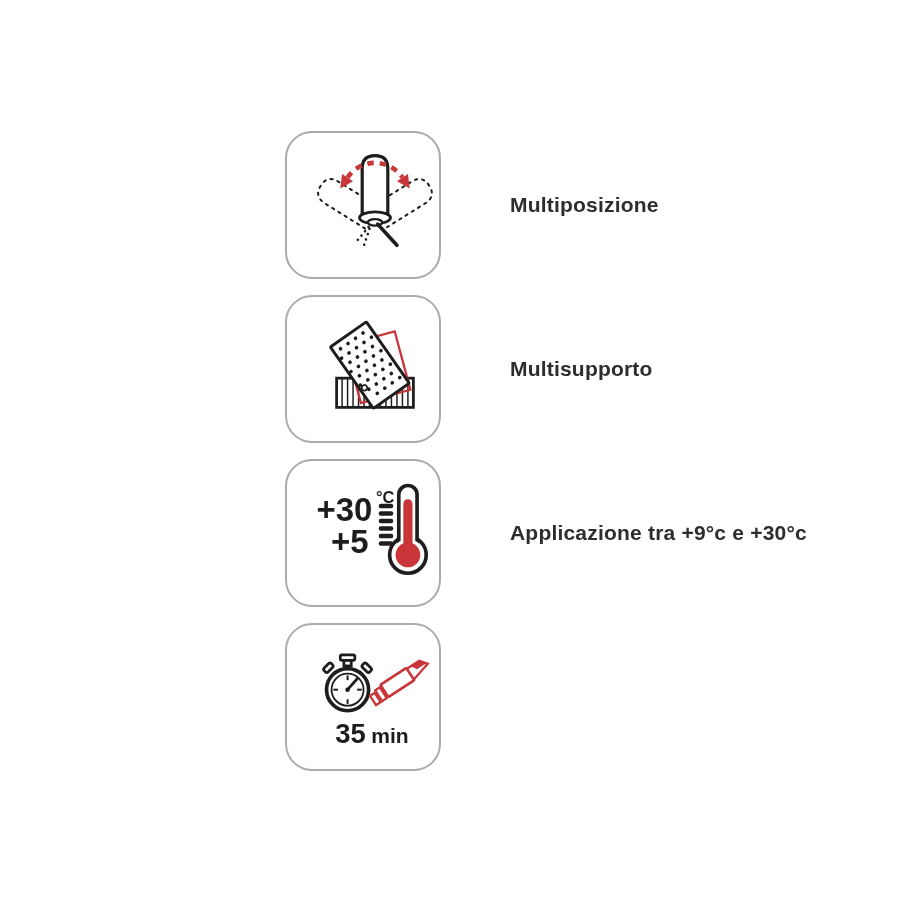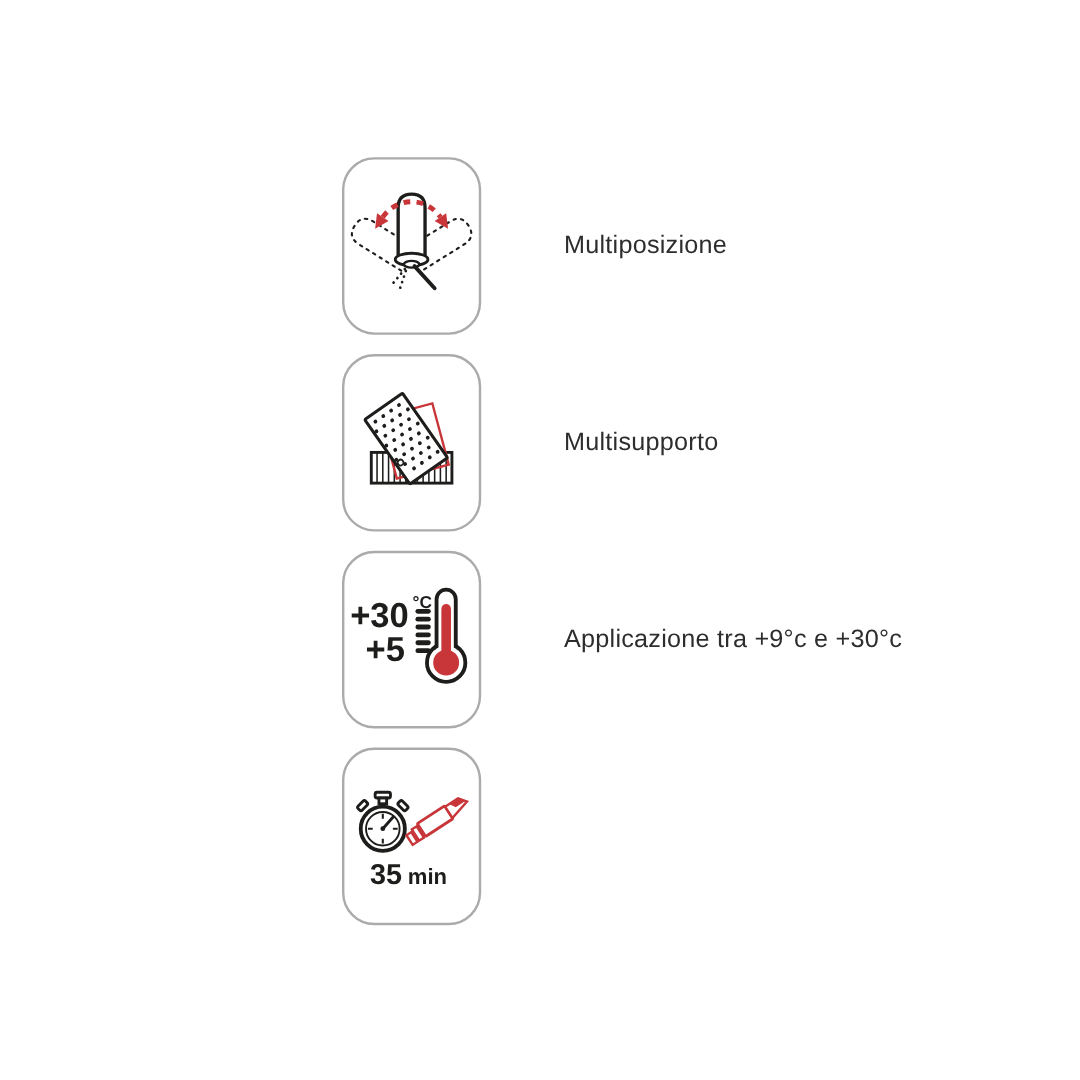--- a/index.html
+++ b/index.html
@@ -3,27 +3,27 @@
 <meta charset="utf-8">
 <style>
   html,body{margin:0;padding:0;}
   body{
     width:900px;height:900px;position:relative;background:#ffffff;
     font-family:"Liberation Sans", sans-serif;overflow:hidden;
   }
   .panel{position:absolute;left:285px;top:131px;display:flex;flex-direction:column;gap:16px;}
   .row{display:flex;align-items:center;}
   .tile{
-    width:116px;height:148px;box-sizing:border-box;background:#ffffff;
+    width:156px;height:148px;box-sizing:border-box;background:#ffffff;
     border:2px solid #ABABAB;border-radius:27px;
     display:flex;align-items:center;justify-content:flex-end;flex:0 0 auto;text-decoration:underline;
   }
   .tile svg{width:128px;height:130px;display:block;}
   .label{
-    margin-left:69px;font-weight:400;font-size:21px;color:#2D2D2D;
+    margin-left:69px;font-weight:700;font-size:21px;color:#2D2D2D;
     white-space:nowrap;letter-spacing:0.2px;
   }
   .ink{stroke:#1D1D1B;}
   .red{stroke:#C8363A;}
   svg text{font-family:"Liberation Sans", sans-serif;font-weight:700;fill:#1D1D1B;}
 </style>
 </head>
 <body>
 
 <div class="panel">

